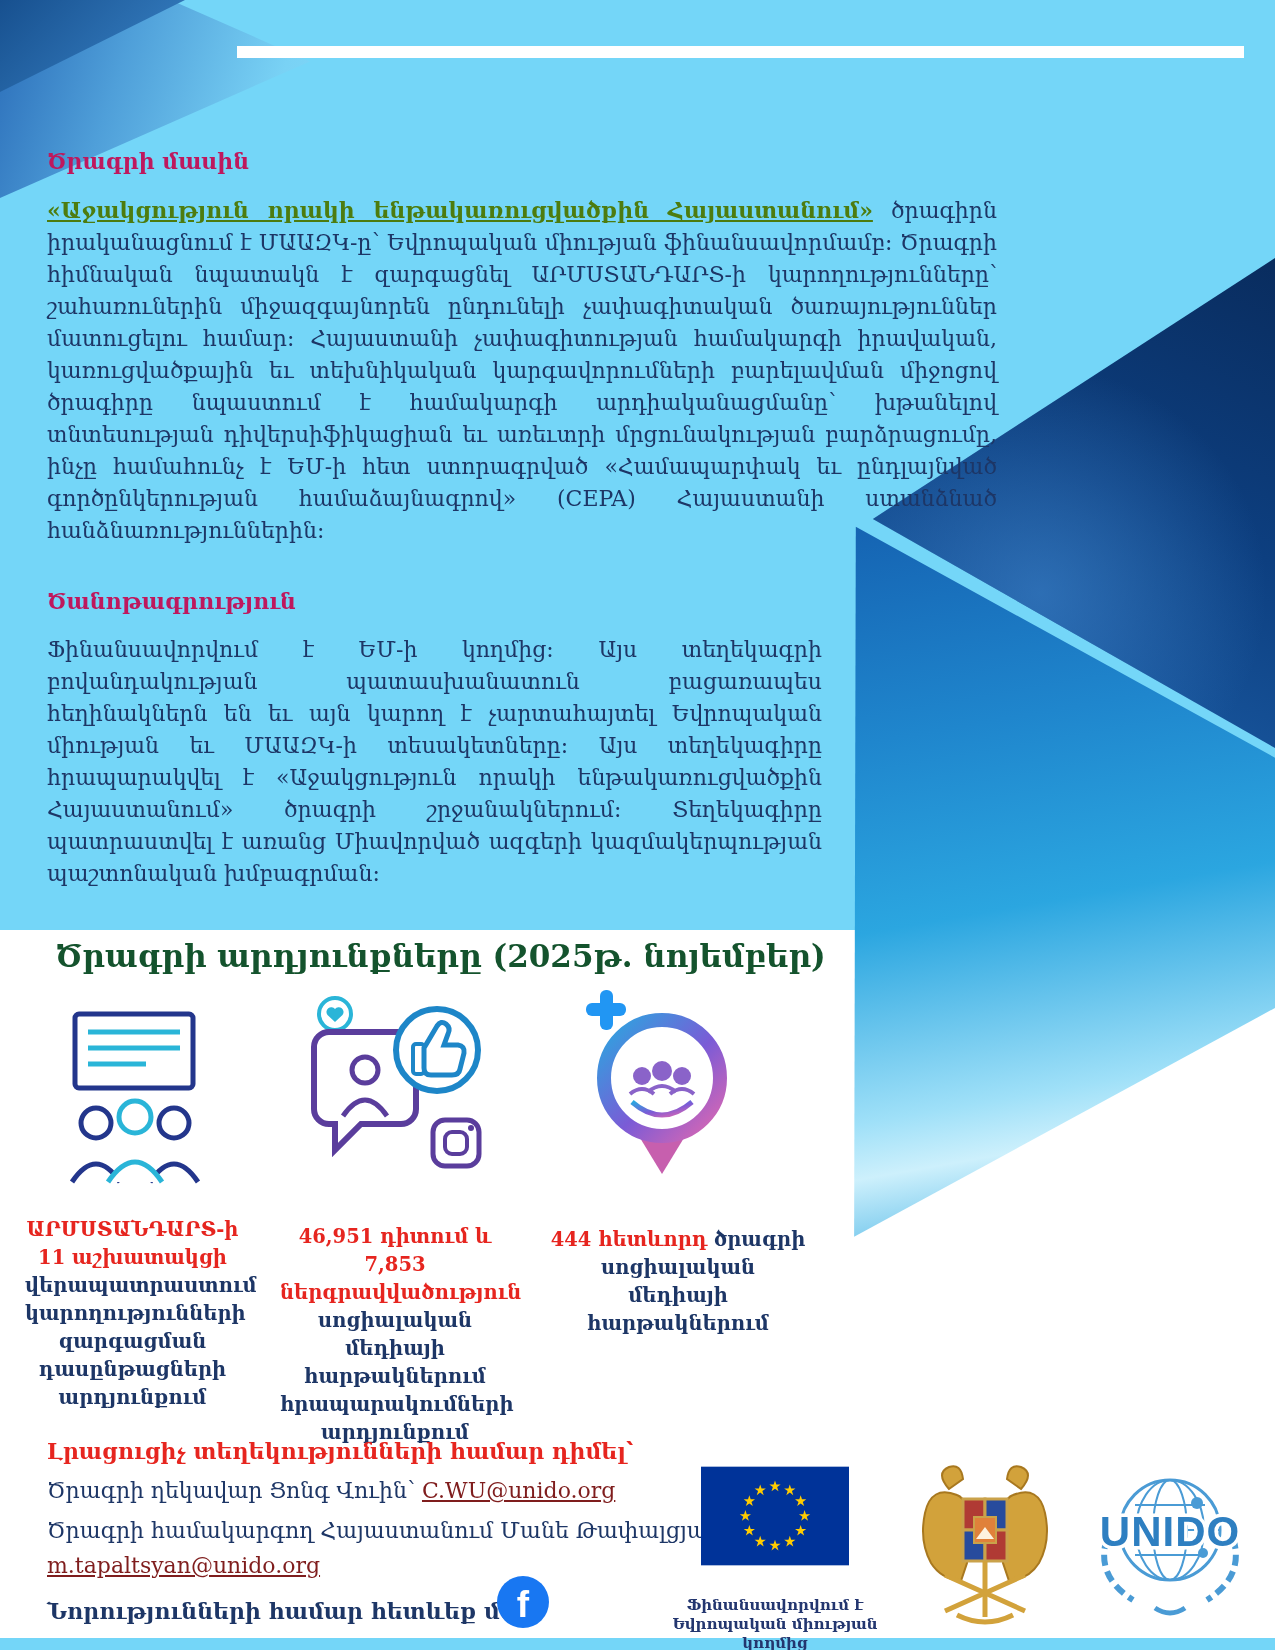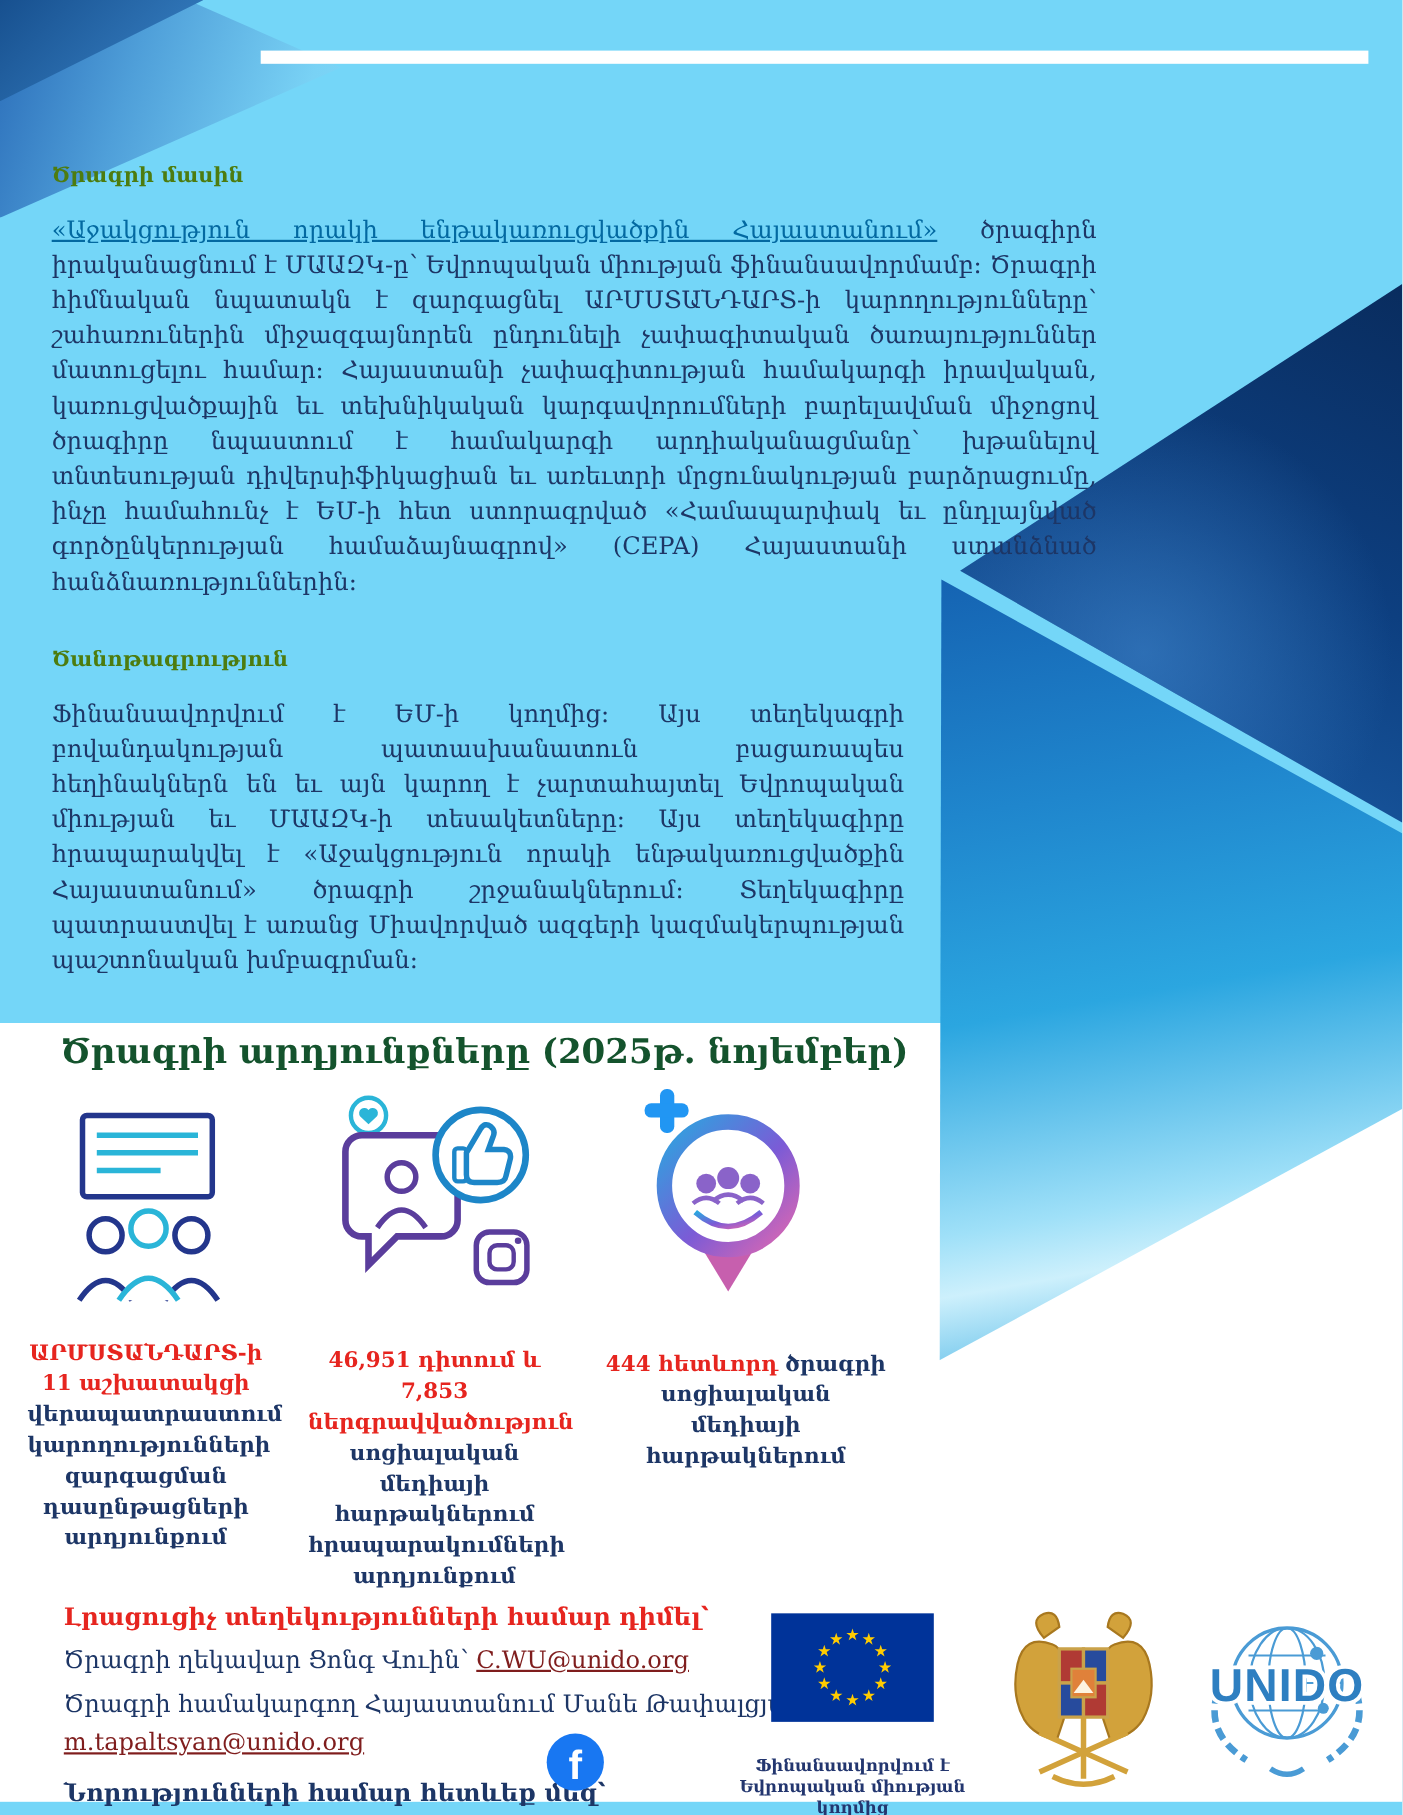--- a/index.html
+++ b/index.html
@@ -16,28 +16,28 @@
   .top-bar{position:absolute;left:237px;top:46px;width:1007px;height:12px;background:#ffffff;}
   .navy-shape{position:absolute;left:870px;top:255px;width:405px;height:497px;
      clip-path:polygon(0.7% 53.1%,100% 0.6%,100% 99.2%);
      background:radial-gradient(circle at 42% 68%,rgba(62,133,204,.6),rgba(62,133,204,0) 55%),
                 linear-gradient(205deg,#092c5e 0%,#0d3f80 45%,#1e63ae 100%);}
   .bright-shape{position:absolute;left:852px;top:524px;width:423px;height:717px;
      clip-path:polygon(0.9% 0.4%,100% 32.6%,100% 67.5%,0.5% 99.4%);
      background:linear-gradient(170deg,#1563b2 0%,#1f86cd 28%,#2ba6e0 52%,#9fe0f8 76%,#cdf0fc 83%,#25a3de 100%);}
   .bottom-strip{position:absolute;left:0;top:1638px;width:1275px;height:12px;background:#74d6f8;}
   
-  .sec-heading{position:absolute;font-weight:bold;font-size:19px;color:#4d7c0f;}
+  .sec-heading{position:absolute;font-weight:bold;font-size:22px;color:#be185d;}
   .para{position:absolute;font-size:22px;line-height:32px;text-align:justify;color:#1d3666;}
-  a.doc-link{color:#0369a1;font-weight:normal;text-decoration:underline;cursor:pointer;}
+  a.doc-link{color:#4d7c0f;font-weight:bold;text-decoration:underline;cursor:pointer;}
   .results-heading{position:absolute;left:55px;top:938px;font-size:31px;font-weight:bold;color:#14532d;}
   .stat{position:absolute;font-size:19.5px;line-height:28px;text-align:center;}
   .stat .hl{color:#e6251f;font-weight:bold;}
   .stat .rest{color:#1d3666;font-weight:bold;}
-  .c-line{position:absolute;left:58px;font-size:22px;color:#1d3666;margin-top:19px;}
+  .c-line{position:absolute;left:47px;font-size:22px;color:#1d3666;}
   .c-red{color:#e6251f;font-weight:bold;}
   a.mail{color:#7f1d1d;text-decoration:underline;cursor:pointer;}
   .follow{font-weight:600;}
   .fb{position:absolute;left:497px;top:1576px;width:52px;height:52px;border-radius:50%;
       background:#1877f2;color:#fff;display:flex;align-items:center;justify-content:center;
       font-family:"Liberation Sans",sans-serif;font-weight:bold;font-size:37px;cursor:pointer;}
   .fb span{transform:translateY(3px);}
   .eu-group{position:absolute;left:655px;top:1466px;width:240px;text-align:center;}
   .eu-caption{margin-top:26px;font-size:15px;line-height:19px;font-weight:bold;color:#23366f;}
   .logo{position:absolute;}

